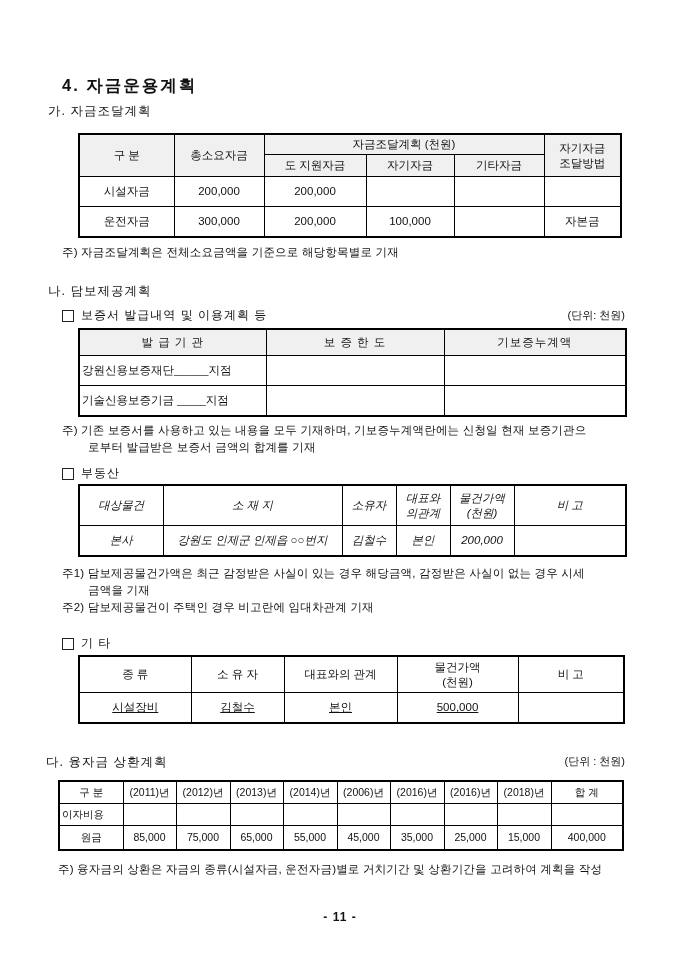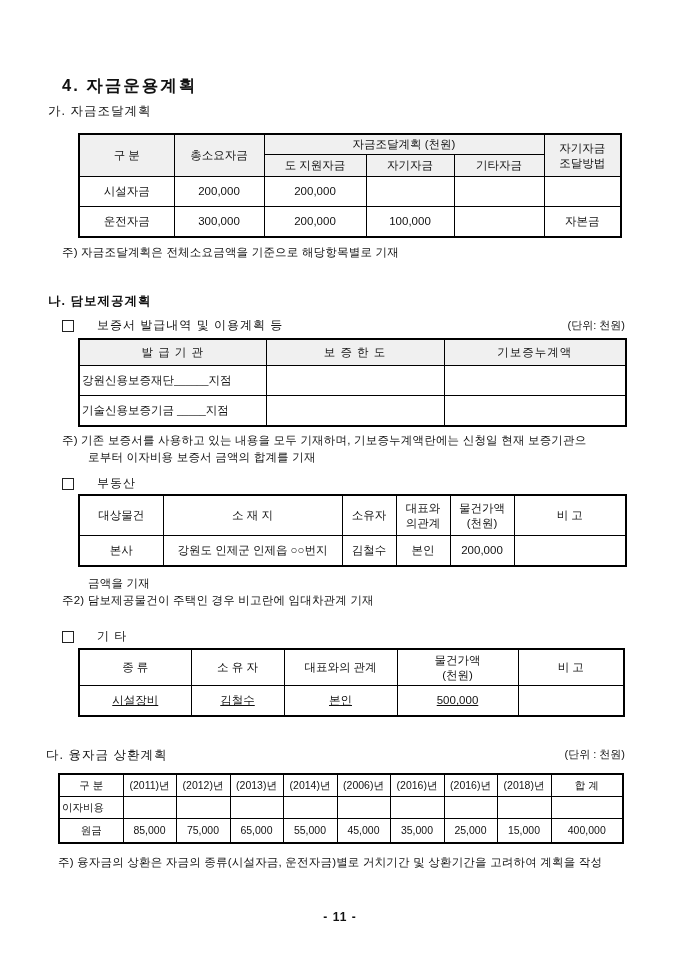--- a/index.html
+++ b/index.html
@@ -19,21 +19,21 @@
   .sec-heading {
     margin:7px 0 0 48px;
     font-size:12.5px; letter-spacing:1px;
     height:16px; line-height:16px;
   }
   .sub-row {
     display:flex; justify-content:space-between; align-items:flex-end;
     margin-left:62px; width:563px; height:17px; line-height:17px;
     font-size:12px;
   }
-  .sub-label { display:flex; align-items:center; gap:23px; letter-spacing:1px; }
+  .sub-label { display:flex; align-items:center; gap:7px; letter-spacing:1px; }
   .checkbox {
     display:inline-block; width:10px; height:10px;
     border:1.5px solid #222; background:#fff; flex:0 0 auto;
   }
   .unit { font-size:11px; letter-spacing:0; }
 
   table {
     border-collapse:collapse; table-layout:fixed;
     border:2px solid #000;
     font-size:11.5px;
@@ -57,21 +57,21 @@
   .t1 .hr1 td { height:19px; }
   .t1 .hr2 td { height:21px; }
   .t1 .dr td  { height:29px; }
 
   
   .t2 { margin:4px 0 0 78px; width:547px; }
   .t2 .hr td { height:25px; letter-spacing:1px; }
   .t2 .dr td { height:29px; }
 
   
-  .t3 { margin:2px 0 0 78px; width:547px; }
+  .t3 { margin:2px 0 0 78px; width:547px;font-style:italic; }
   .t3 .hr td { height:39px; }
   .t3 .dr td { height:29px; }
 
   
   .t4 { margin:3px 0 0 78px; width:545px; }
   .t4 .hr td { height:35px; }
   .t4 .dr td { height:29px;text-decoration:underline; }
 
   
   .t5 { margin:10px 0 0 58px; width:564px; font-size:10.5px; }
@@ -80,21 +80,21 @@
   .t5 .dr2 td { height:23px; }
 
   .two-line { line-height:1.3; }
 
   .page-num {
     position:absolute; left:0; bottom:38px; width:680px;
     text-align:center; font-size:12px; font-weight:bold; letter-spacing:1px;
   }
 
   .mt-note1 { margin-top:6px; }
-  .mt-na    { margin-top:32px;font-weight:bold; }
+  .mt-na    { margin-top:22px; }
   .mt-sub1  { margin-top:8px; }
   .mt-note2 { margin-top:5px; }
   .mt-sub2  { margin-top:9px; }
   .mt-note3 { margin-top:8px; }
   .mt-sub3  { margin-top:19px; }
   .mt-da    { margin-top:29px; }
   .mt-note4 { margin-top:10px; }
 </style>
 </head>
 <body>
@@ -180,21 +180,21 @@
     <tr class="dr">
       <td class="left">기술신용보증기금 _____지점</td>
       <td></td>
       <td></td>
     </tr>
   </tbody>
     </table>
 
   <div class="note mt-note2">
     <span>주) 기존 보증서를 사용하고 있는 내용을 모두 기재하며, 기보증누계액란에는 신청일 현재 보증기관으</span>
-    <span class="hang">로부터 이자비용 보증서 금액의 합계를 기재</span>
+    <span class="hang">로부터 발급받은 보증서 금액의 합계를 기재</span>
   </div>
 
   <div class="sub-row mt-sub2">
     <span class="sub-label">
       <span class="checkbox"></span>
       <span>부동산</span>
     </span>
     <span></span>
   </div>
 
@@ -227,20 +227,21 @@
       <td>강원도 인제군 인제읍 ○○번지</td>
       <td>김철수</td>
       <td>본인</td>
       <td>200,000</td>
       <td></td>
     </tr>
   </tbody>
     </table>
 
   <div class="note mt-note3">
+    <span>주1) 담보제공물건가액은 최근 감정받은 사실이 있는 경우 해당금액, 감정받은 사실이 없는 경우 시세</span>
     <span class="hang">금액을 기재</span>
   </div>
   <div class="note">주2) 담보제공물건이 주택인 경우 비고란에 임대차관계 기재</div>
 
   <div class="sub-row mt-sub3">
     <span class="sub-label">
       <span class="checkbox"></span>
       <span>기   타</span>
     </span>
     <span></span>

